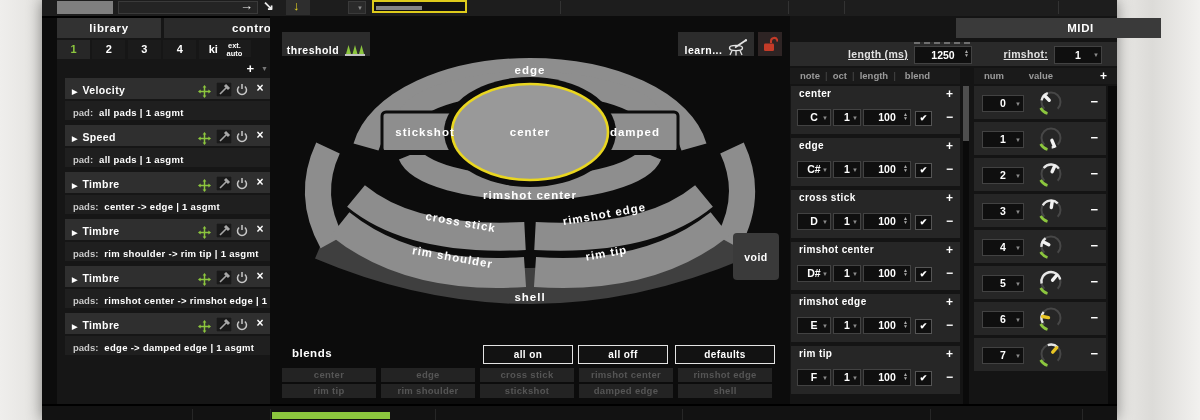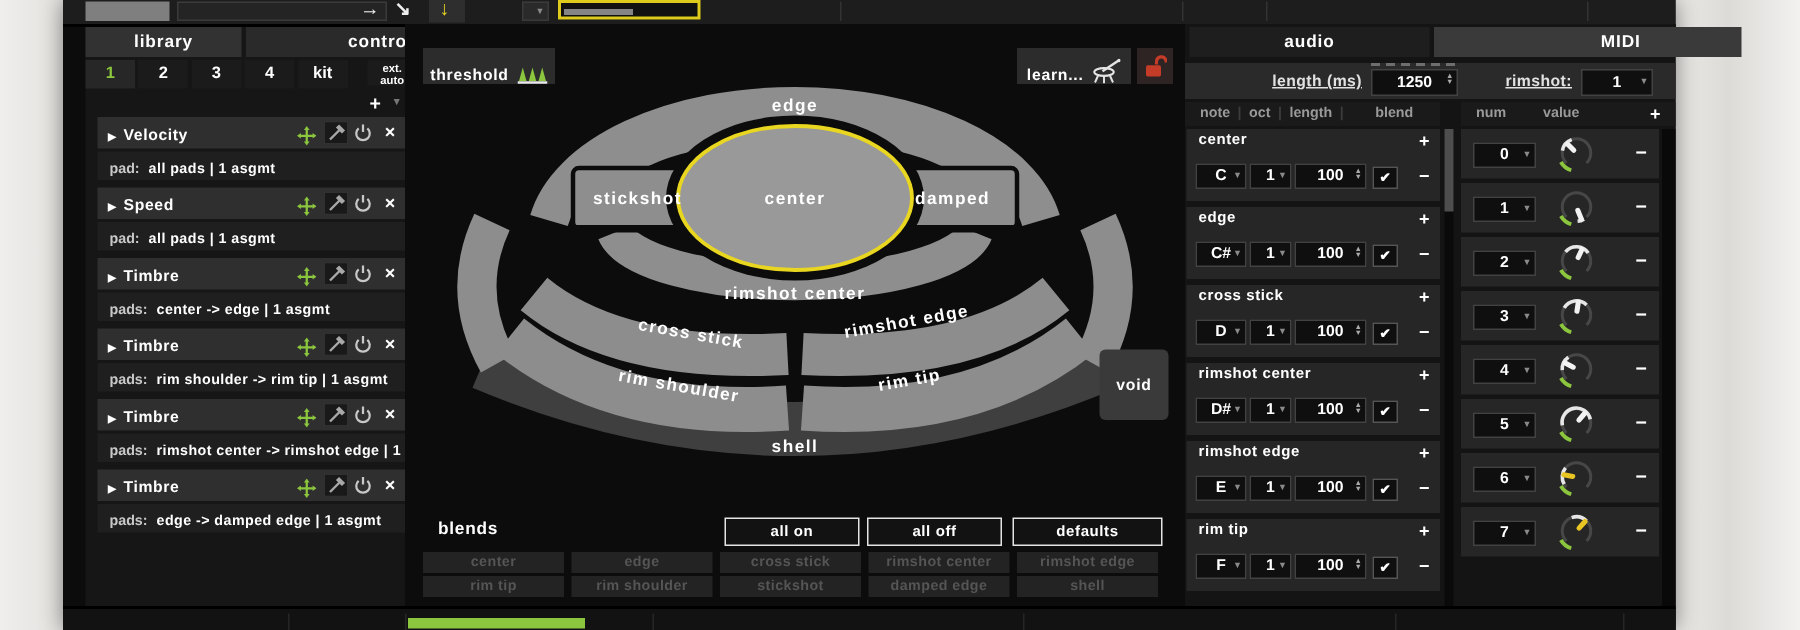--- a/index.html
+++ b/index.html
@@ -95,21 +95,21 @@
 
   <div id="leftpanel">
     <div class="ltab" style="left:0;width:104px;background:#323232;">library</div>
     <div class="ltab" style="left:107px;width:106px;background:#2a2a2a;padding-left:48px;">controllers</div>
     <div id="bankrow">
         <div class="bank sel" style="left: 0px;">1</div>
         <div class="bank" style="left: 35.4px;">2</div>
         <div class="bank" style="left: 70.8px;">3</div>
         <div class="bank" style="left: 106.2px;">4</div>
         <div class="bank" style="left: 141.6px;">kit</div>
-        <div class="bank small" style="left: 188px;">ext.<br>auto</div>
+        <div class="bank small" style="left: 161px;">ext.<br>auto</div>
       </div>
     <div id="plusrow">
       <span class="abs" style="right:16px;top:0;font-size:13px;color:#fff;">+</span>
       <span class="abs" style="right:2px;top:4px;font-size:7px;color:#777;">▼</span>
     </div>
     <div id="items">
         <div class="item" style="top: 0px;">
           <div class="item-h">
       <span class="tri">▶</span><span class="nm">Velocity</span>
       <span class="item-ic" style="right:58px;top:4px;"><svg width="13" height="13" viewBox="0 0 13 13">
@@ -377,38 +377,37 @@
         <div class="blcell" style="left: 12px; top: 368px;">rim tip</div>
         <div class="blcell" style="left: 111px; top: 368px;">rim shoulder</div>
         <div class="blcell" style="left: 210px; top: 368px;">stickshot</div>
         <div class="blcell" style="left: 309px; top: 368px;">damped edge</div>
         <div class="blcell" style="left: 408px; top: 368px;">shell</div>
       </div>
     <div id="greenbar"></div>
   </div>
 
   <div id="rightpanel">
-    <div class="rtab" style="left:3px;width:160px;background:#1e1e1e;">audio</div>
     <div class="rtab" style="left:166px;width:161px;background:#3a3a3a;padding-left:44px;">MIDI</div>
 
     <div id="ctrlbar">
       <div class="clabel" style="left:30px;top:6px;width:88px;text-align:right;">length (ms)</div>
       <div class="abs" style="left:124px;top:0px;width:56px;border-top:2px dashed #6e6e6e;"></div>
       <div class="dbox" style="left:124px;top:4px;width:56px;height:16px;line-height:16px;">
         <span>1250</span>
         <span class="spin">▲<br>▼</span>
       </div>
       <div class="clabel" style="left:212px;top:6px;width:46px;text-align:right;">rimshot:</div>
       <div class="dbox" style="left:264px;top:4px;width:46px;height:16px;line-height:16px;">
         <span>1</span>
         <span class="caret">▼</span>
       </div>
     </div>
 
-    <div id="hdrL"><span style="margin-left:10px">note</span><span class="hsep">|</span><span style="margin-left:0px">oct</span><span class="hsep">|</span><span style="margin-left:0px">length</span><span class="hsep">|</span><span style="margin-left:16px">blend</span></div>
+    <div id="hdrL"><span style="margin-left:10px">note</span><span class="hsep">|</span><span style="margin-left:0px">oct</span><span class="hsep">|</span><span style="margin-left:0px">length</span><span class="hsep">|</span><span style="margin-left:4px">blend</span></div>
     <div id="hdrR"><span style="margin-left:10px">num</span>
    <span style="margin-left:22px">value</span>
    <span style="float:right;margin-right:10px;color:#fff;font-size:12px;">+</span></div>
     <div id="notelist">
         <div class="ngroup" style="top: 0px;">
           <div class="ttl">center</div>
     <div class="plus">+</div>
     <div class="dbox" style="left:6px;top:23px;width:32px;height:15px;line-height:15px;">C<span class="caret">▼</span></div>
     <div class="dbox" style="left:42px;top:23px;width:26px;height:15px;line-height:15px;">1<span class="caret">▼</span></div>
     <div class="dbox" style="left:72px;top:23px;width:46px;height:15px;line-height:15px;">100<span class="spin">▲<br>▼</span></div>

